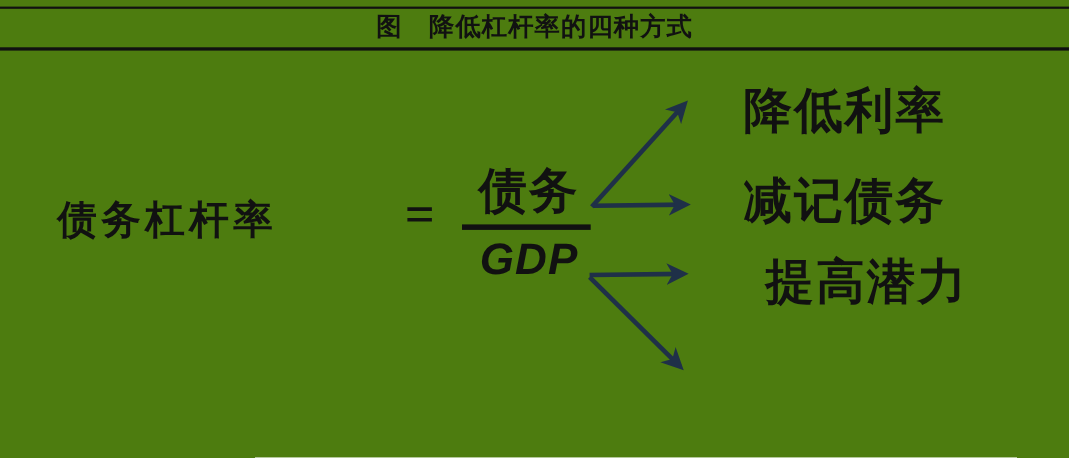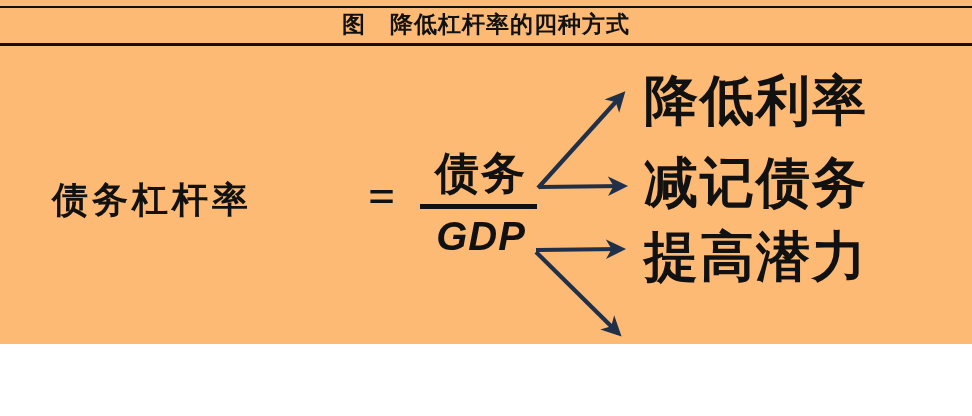--- a/index.html
+++ b/index.html
@@ -3,22 +3,22 @@
 <meta charset="utf-8">
 <style>
   html, body {
     margin: 0;
     padding: 0;
     background: #ffffff;
   }
   #canvas {
     position: relative;
     width: 972px;
-    height: 344px;
-    background: #fdba74;
+    height: 416px;
+    background: #4d7c0f;
     overflow: hidden;
     font-family: "Liberation Serif", "DejaVu Serif", serif;
     color: #111111;
   }
 
   
   .rule {
     position: absolute;
     left: 0;
     width: 972px;
@@ -98,30 +98,30 @@
     position: absolute;
     left: 0;
     top: 0;
     width: 972px;
     height: 416px;
   }
 
   
   .outcome {
     position: absolute;
-    left: 644px;
-    font-size: 54px;
+    left: 676px;
+    font-size: 44px;
     font-weight: 700;
     letter-spacing: 2px;
     line-height: 50px;
     white-space: pre;
   }
   .outcome-0 { top: 76px;  }
   .outcome-1 { top: 158px; font-family: Liberation Serif, serif; }
-  .outcome-2 { top: 232px; }
+  .outcome-2 { top: 232px; margin-left: 20px; }
   .outcome-3 { top: 316px; }
 </style>
 </head>
 <body>
 
 <div id="canvas">
 
   <div class="rule rule-top"></div>
 
   <div class="fig-title">图　降低杠杆率的四种方式</div>

